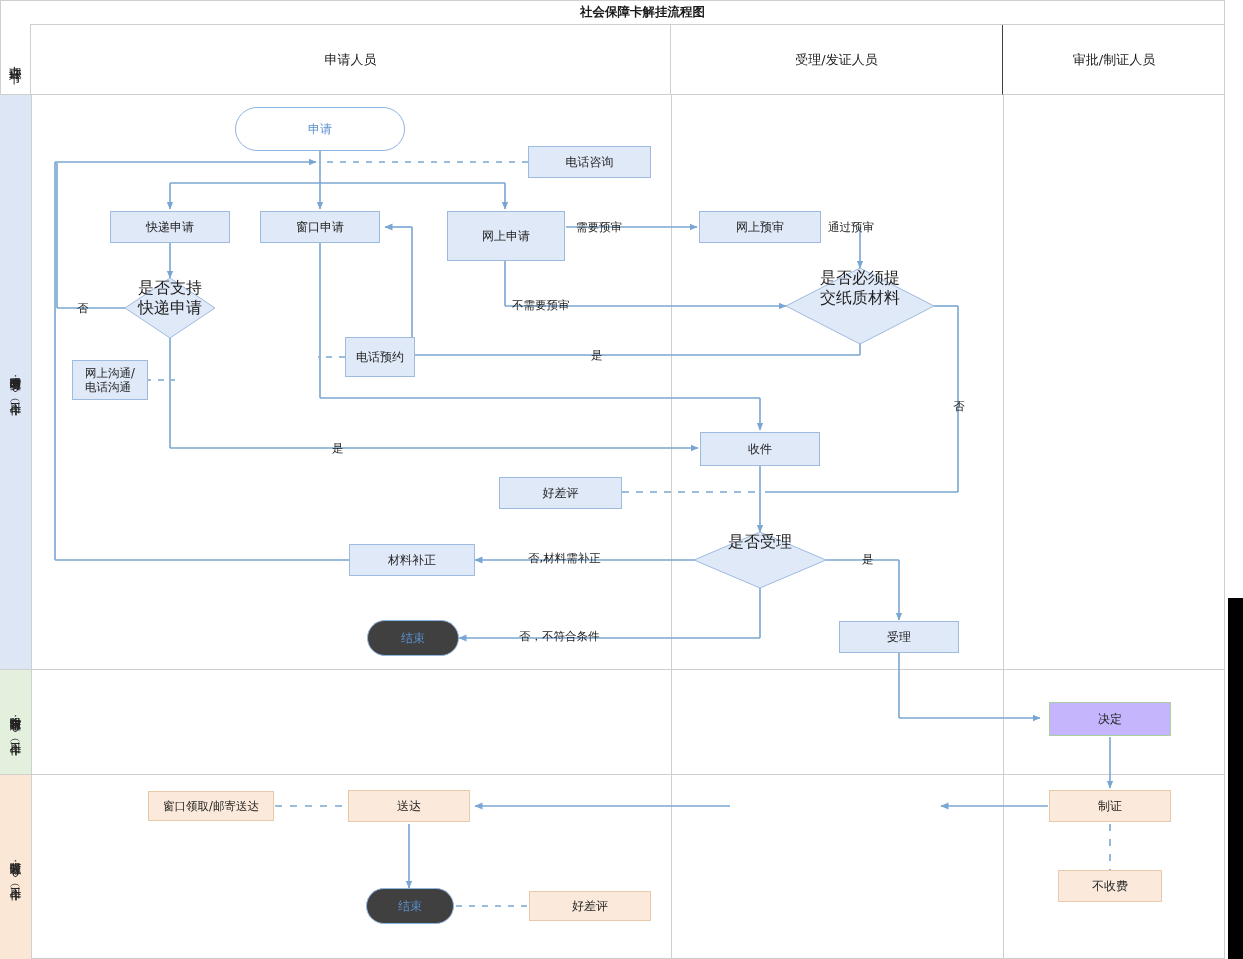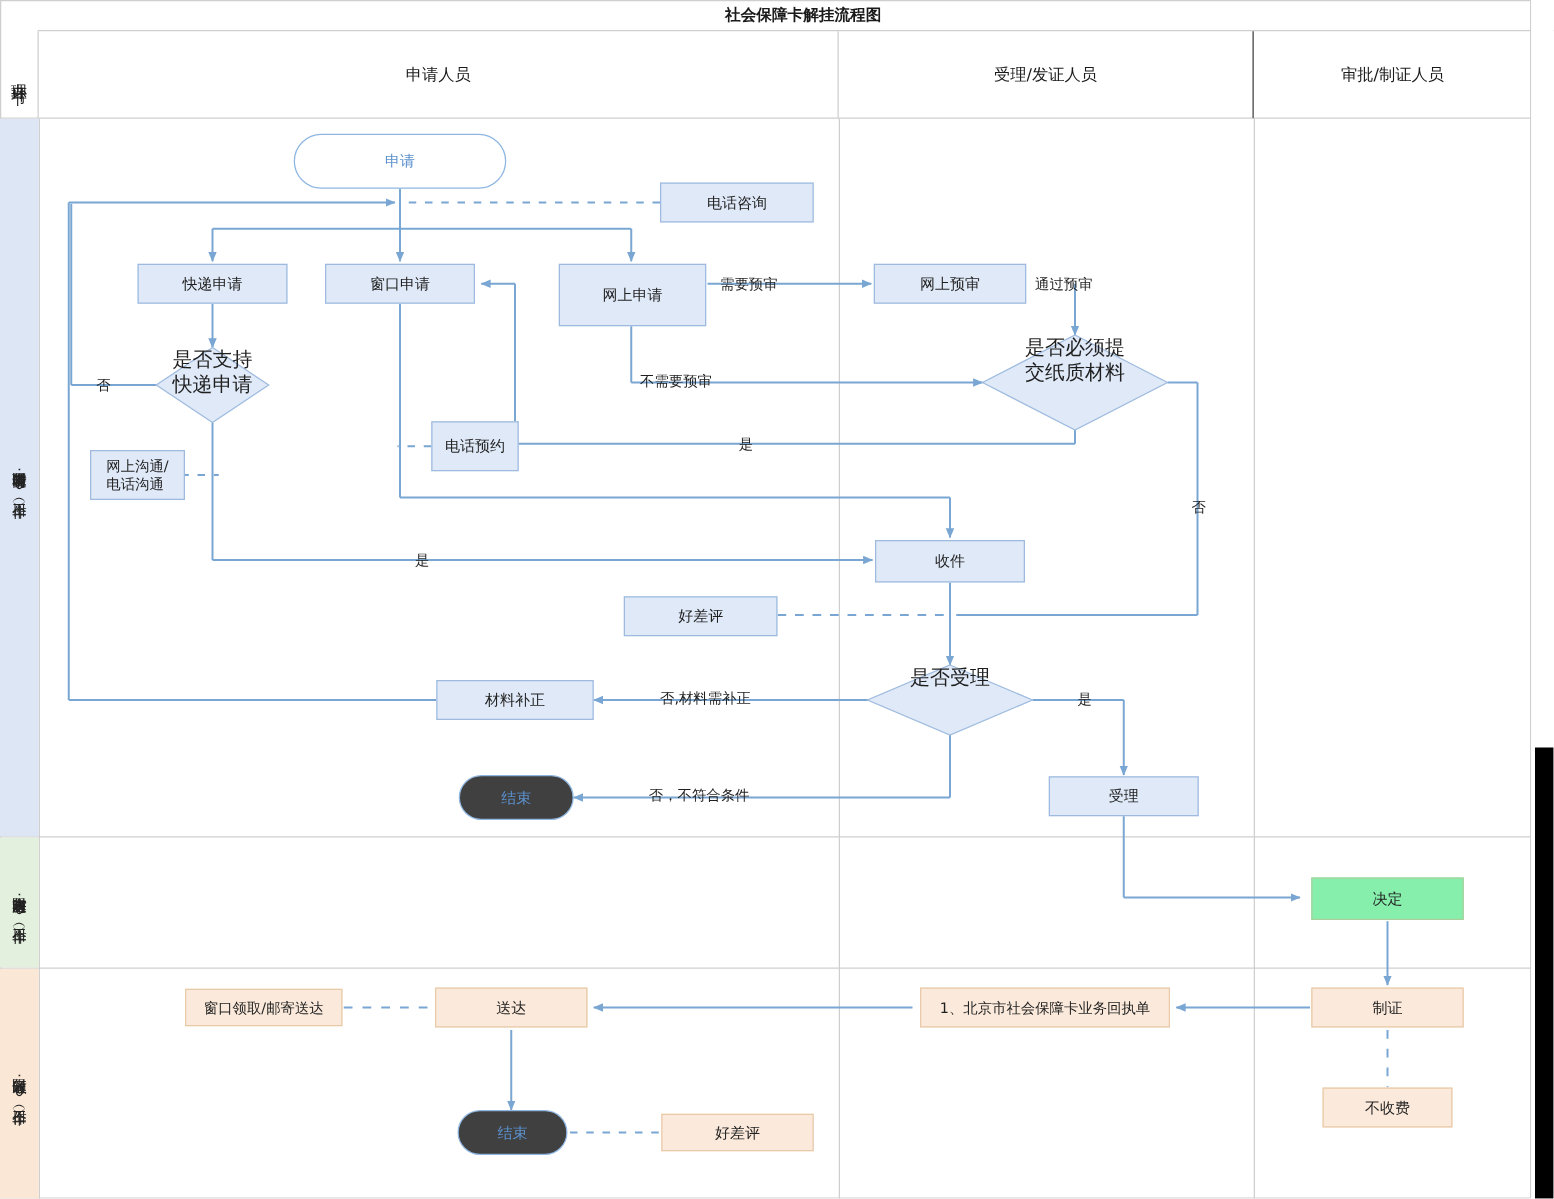--- a/index.html
+++ b/index.html
@@ -40,21 +40,21 @@
   .stage-issue{top:775px;height:184px;background:#fae7d6;}
 
   
   svg.wires{position:absolute;left:0;top:0;width:1243px;height:959px;overflow:visible;}
 
   
   .node{position:absolute;box-sizing:border-box;display:flex;align-items:center;justify-content:center;
         text-align:left;font-size:12px;line-height:1.25;color:#1f1f1f;}
   .box-blue{background:#dfe9f7;border:1px solid #9ebbdf;}
   .box-peach{background:#fbeadb;border:1px solid #e8c9a8;}
-  .box-green{background:#86efac;border:1px solid #a8cf9c;font-family:Liberation Serif, serif;}
+  .box-green{background:#c4b5fd;border:1px solid #a8cf9c;font-family:Liberation Serif, serif;}
   .oval{background:#ffffff;border:1.6px solid #8fb6e0;border-radius:24px;color:#5b90cd;}
   .oval-small{background:#404040;border:1.6px solid #8fb6e0;border-radius:24px;color:#5b90cd;}
   .diamond-wrap{position:absolute;}
   .diamond-wrap .dtext{position:absolute;left:0;top:0;width:100%;height:100%;
         display:flex;align-items:flex-start;justify-content:center;text-align:center;
         font-size:16px;line-height:1.25;color:#1f1f1f;pointer-events:none;}
 
   .edge-label{position:absolute;font-size:11.5px;color:#1f1f1f;background:transparent;white-space:nowrap;}
   .edge-label.vert{writing-mode:vertical-rl;text-orientation:upright;}
 
@@ -230,21 +230,20 @@
 
   <div class="node oval-small" style="left:367px;top:620px;width:92px;height:36px;">结束</div>
 
   <div class="node box-blue" style="left:839px;top:621px;width:120px;height:32px;">受理</div>
 
   <div class="node box-green" style="left:1049px;top:702px;width:122px;height:34px;">决定</div>
 
   <div class="node box-peach" style="left:1049px;top:790px;width:122px;height:32px;">制证</div>
   <div class="node box-peach" style="left:1058px;top:870px;width:104px;height:32px;">不收费</div>
 
-  <div class="node box-peach" style="left:736px;top:790px;width:200px;height:32px;font-size:11.5px;">1、北京市社会保障卡业务回执单</div>
 
   <div class="node box-peach" style="left:348px;top:790px;width:122px;height:32px;">送达</div>
   <div class="node box-peach" style="left:148px;top:791px;width:126px;height:30px;font-size:11.5px;">窗口领取/邮寄送达</div>
 
   <div class="node oval-small" style="left:366px;top:888px;width:88px;height:36px;">结束</div>
   <div class="node box-peach" style="left:529px;top:891px;width:122px;height:30px;">好差评</div>
 
   <div class="edge-label" style="left:576px;top:220px;">需要预审</div>
   <div class="edge-label" style="left:828px;top:220px;">通过预审</div>
   <div class="edge-label" style="left:512px;top:298px;">不需要预审</div>

